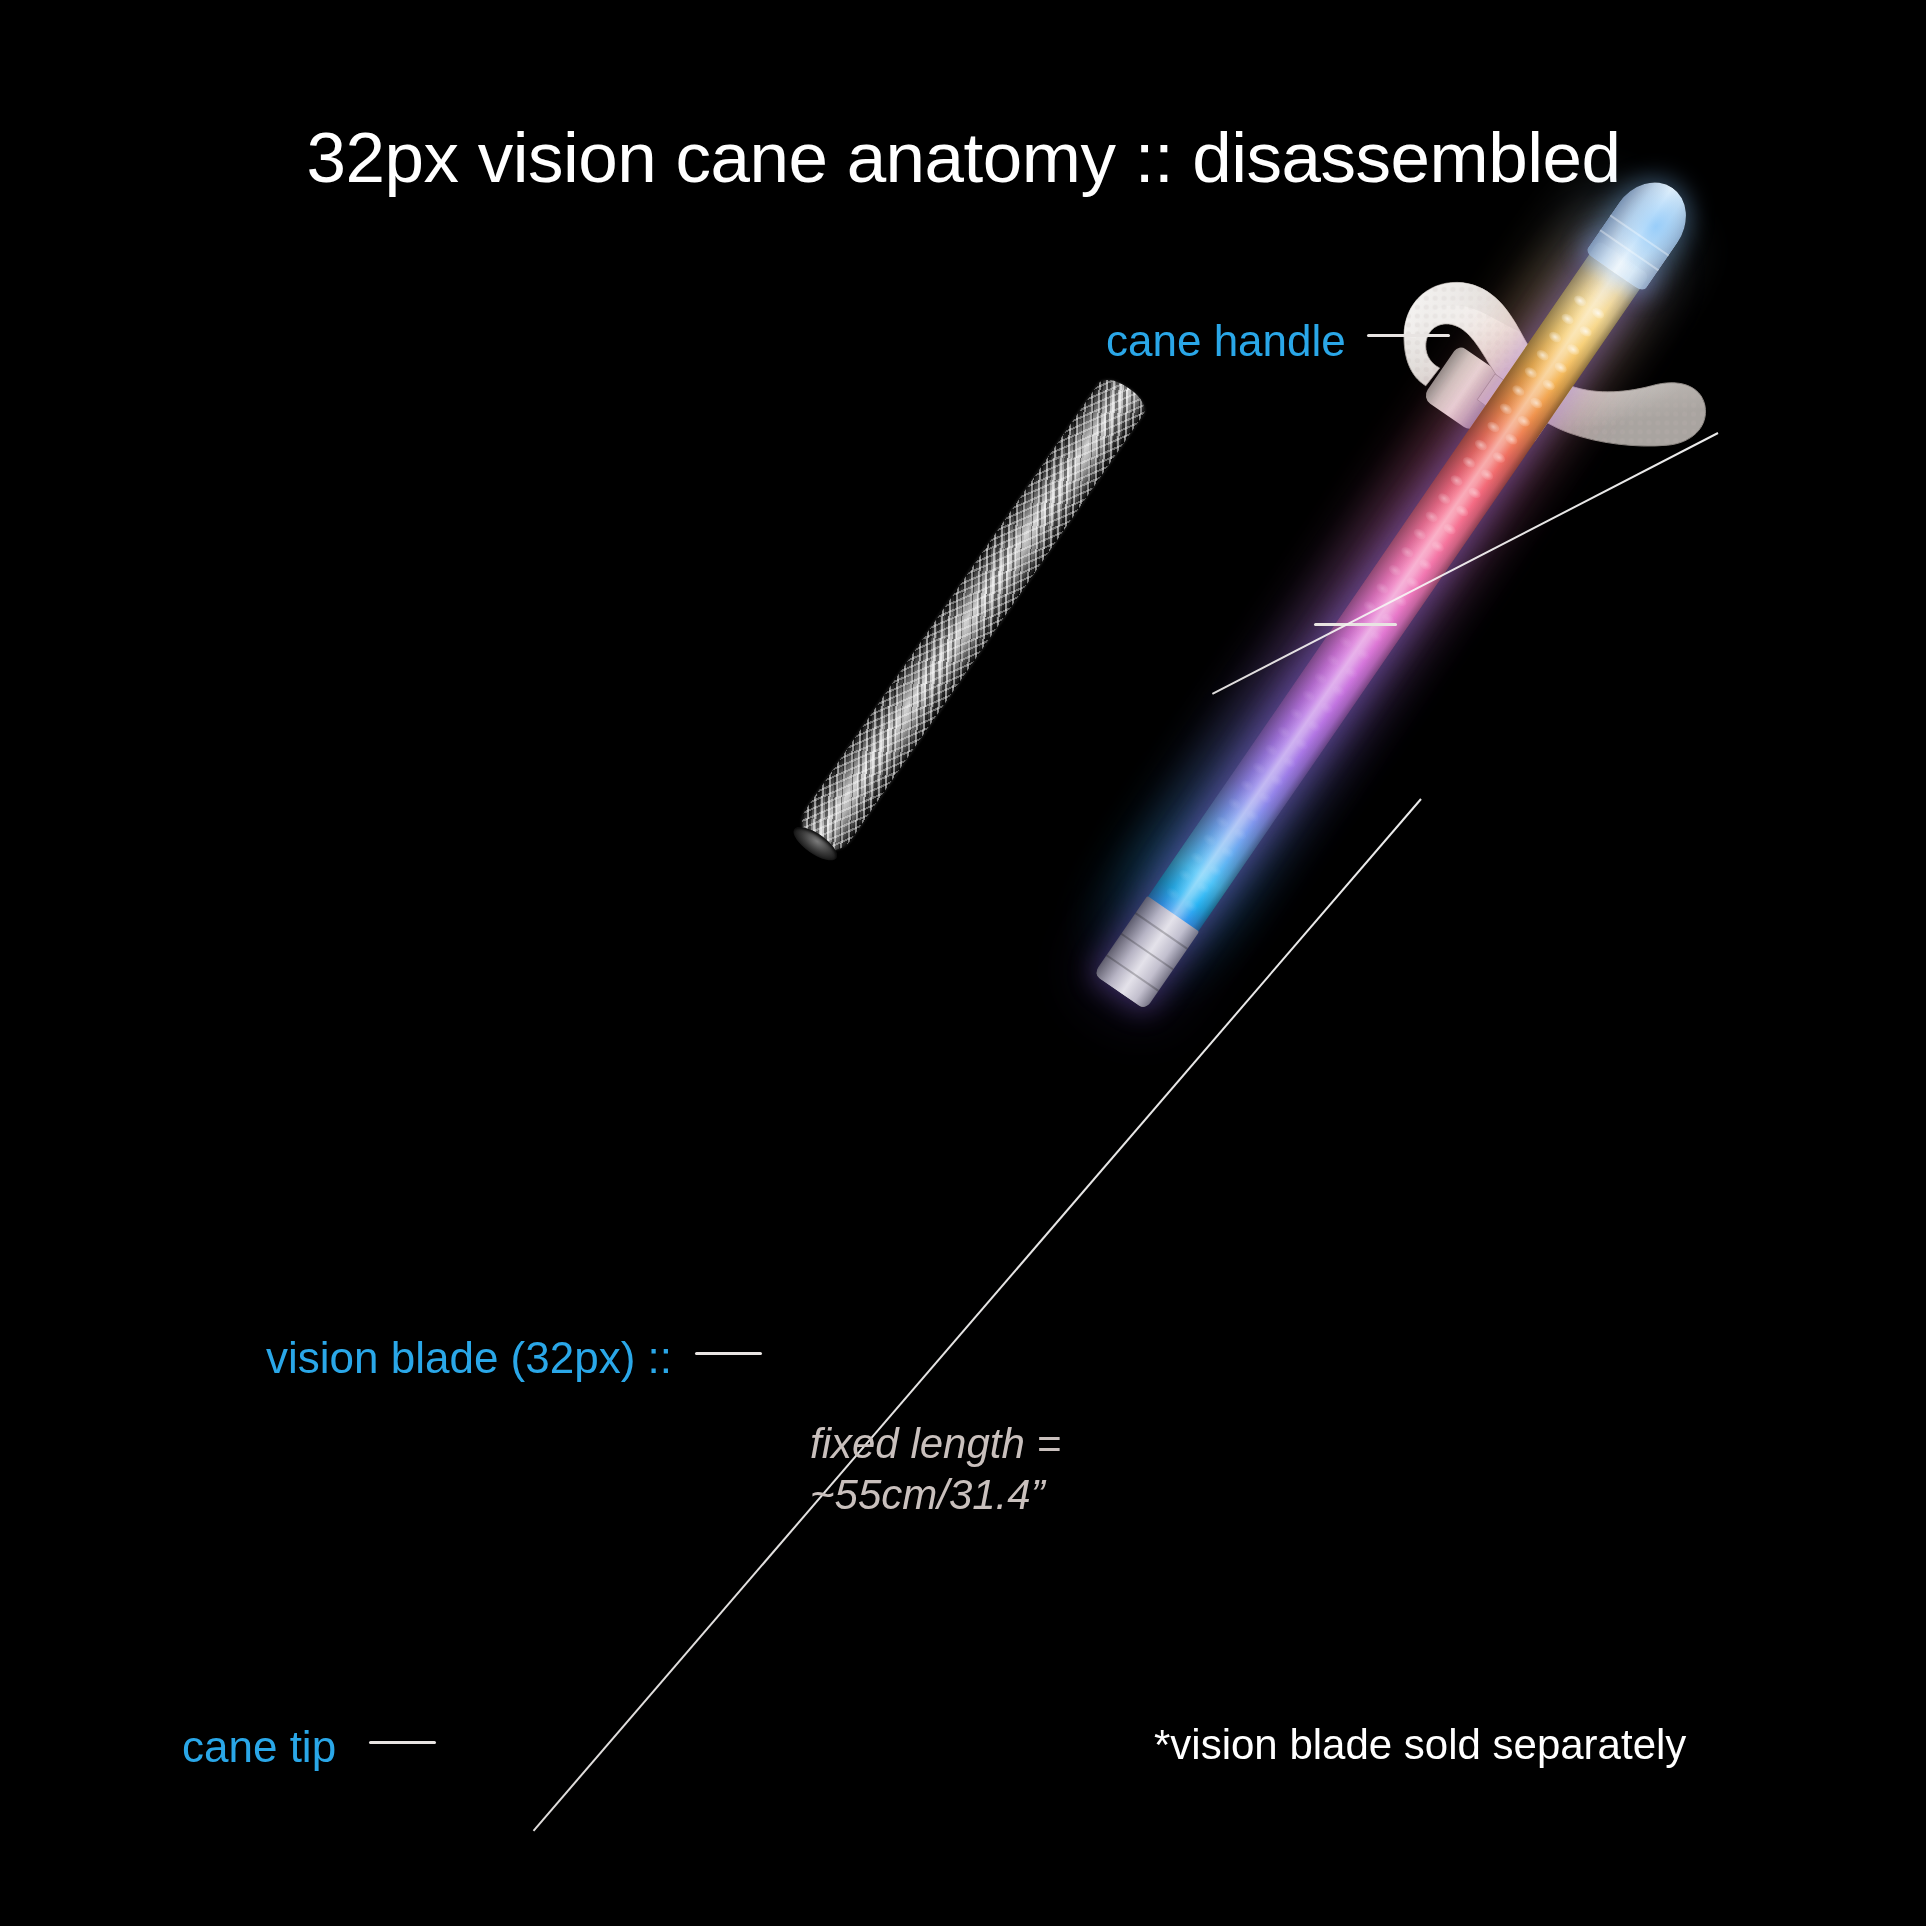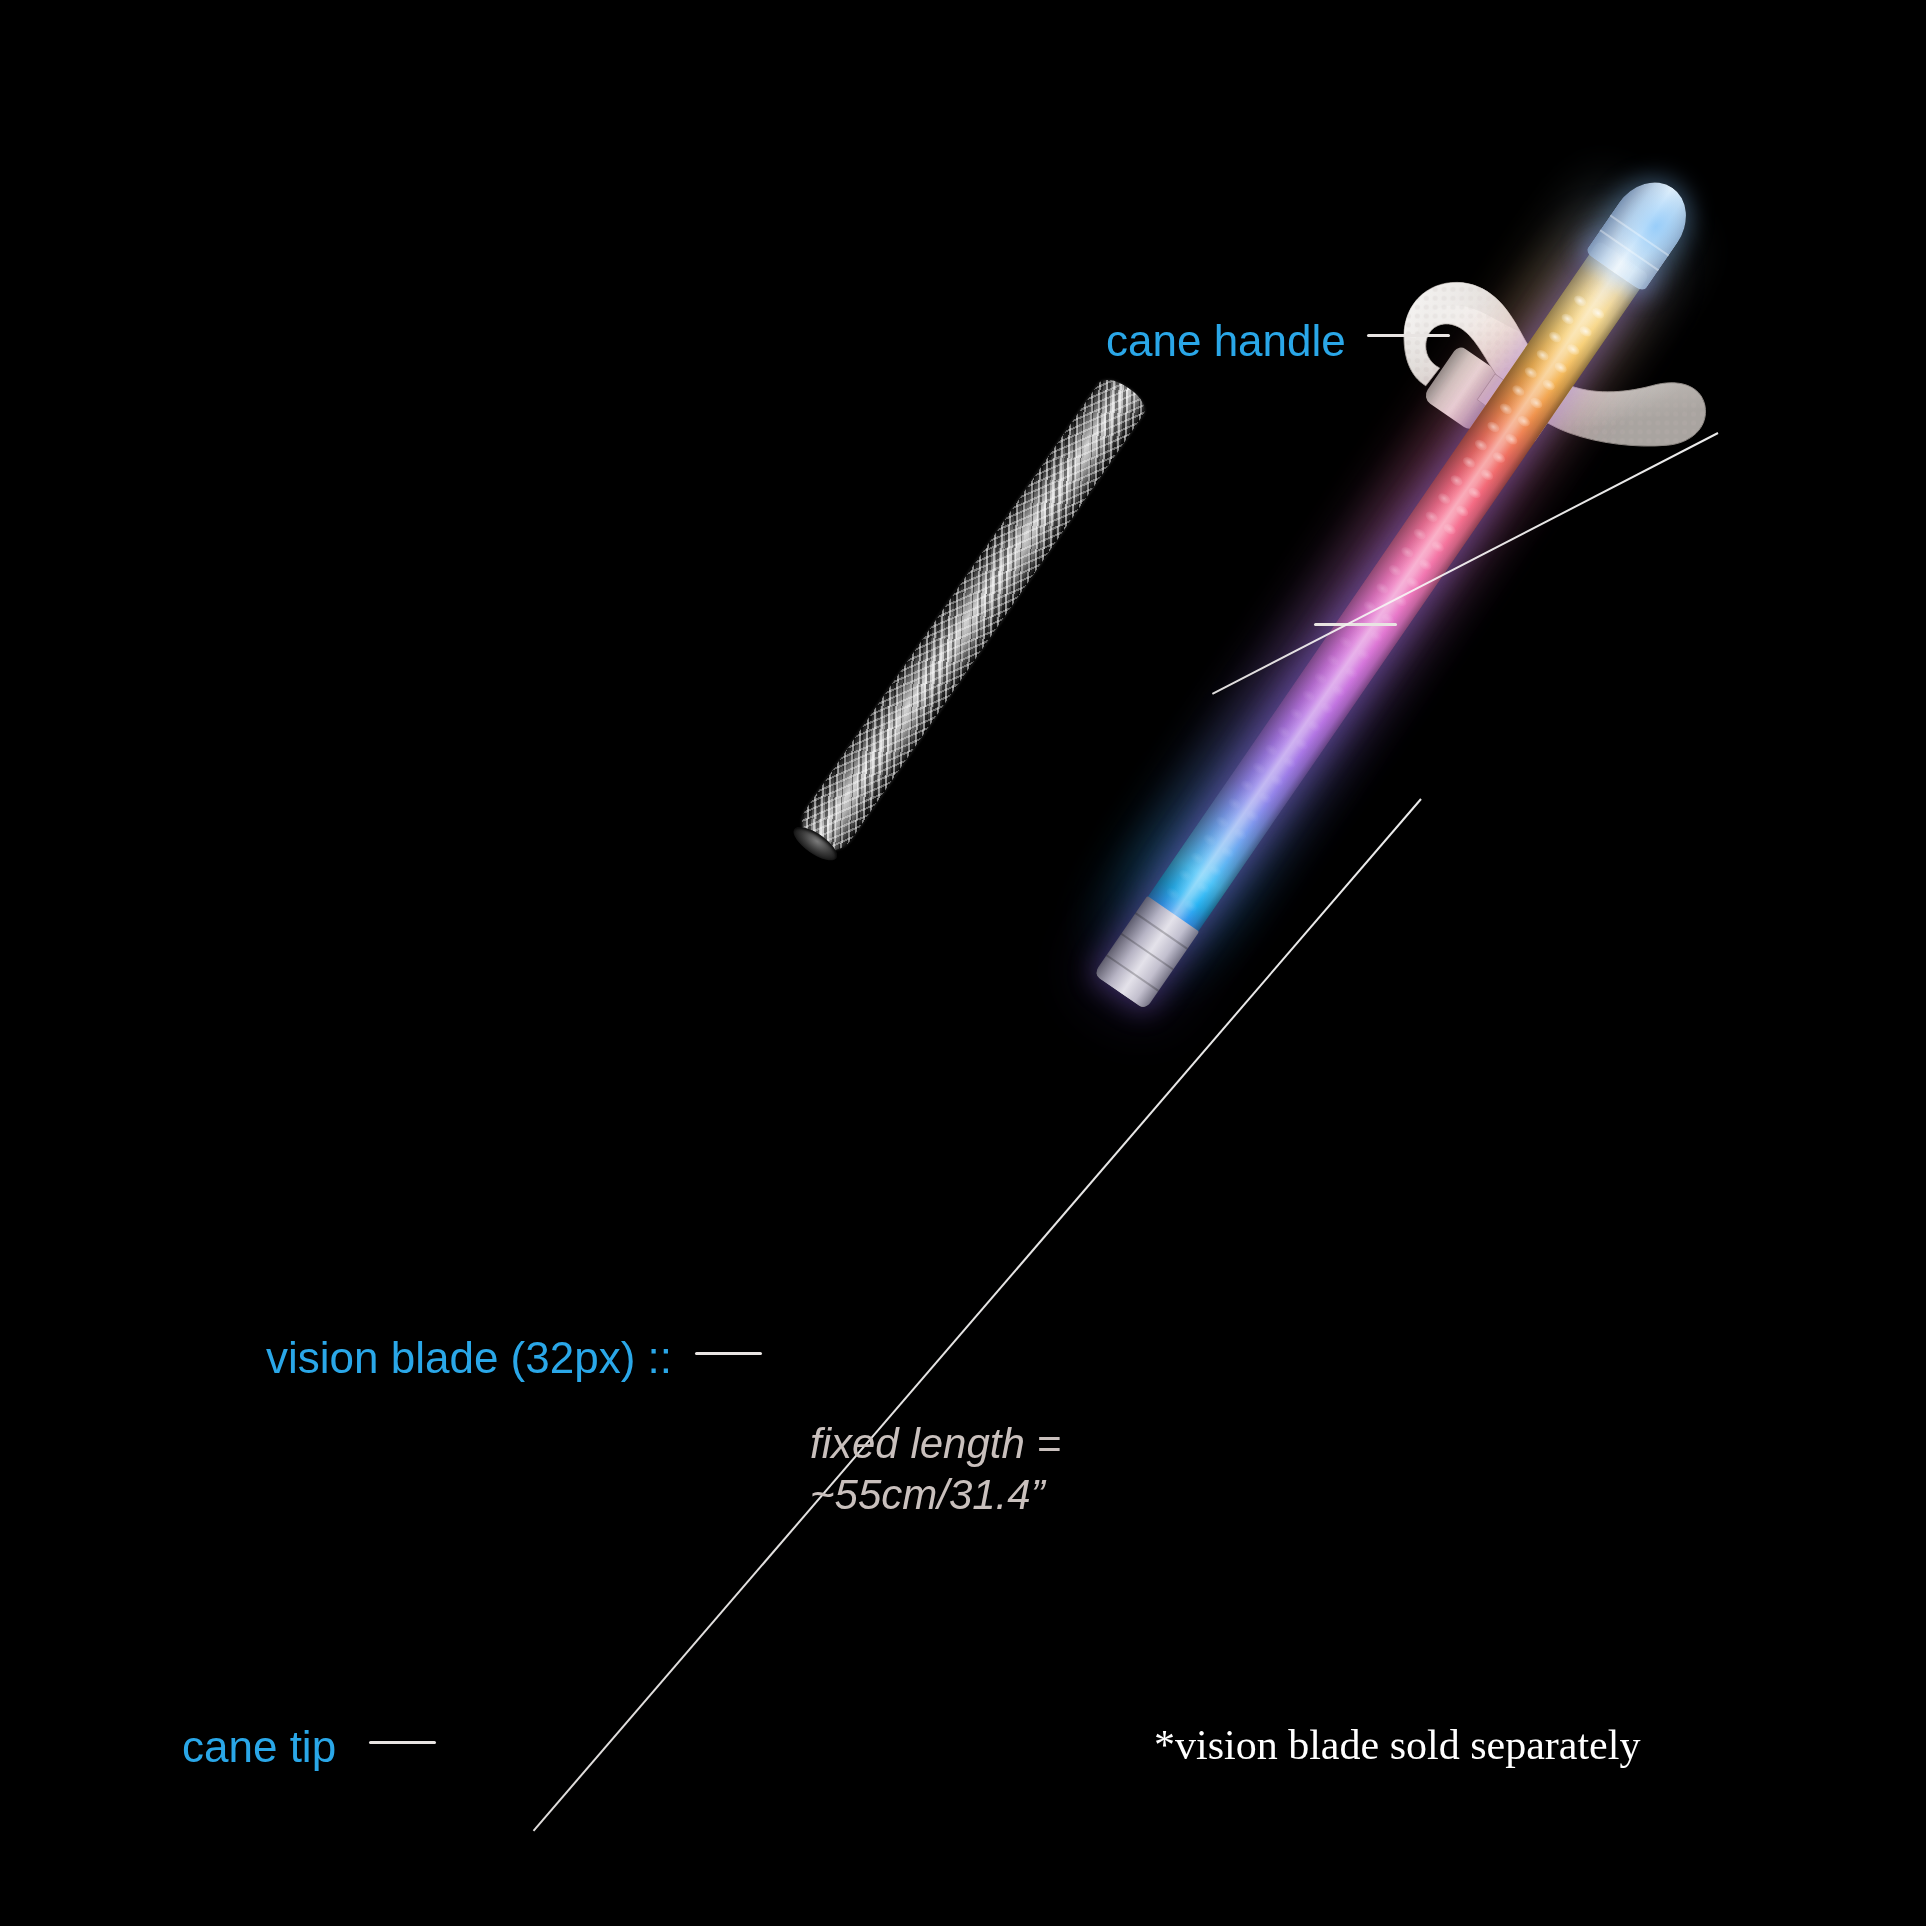--- a/index.html
+++ b/index.html
@@ -179,20 +179,21 @@
       rgba(166,120,230,.8) 36%, rgba(241,120,182,.8) 56%,
       rgba(244,105,126,.8) 68%, rgba(247,207,119,.8) 88%,
       rgba(160,210,250,.6) 100%);
   }
 </style>
 </head>
 <body>
 
 <div id="stage">
 
+  <div id="title">32px vision cane anatomy :: disassembled</div>
 
   <div class="shaft"></div>
   <div class="collar"></div>
 
   <div class="handle-wrap">
     <svg width="327" height="198" viewBox="0 0 330 200">
       <defs>
         <linearGradient id="hg" x1="0" y1="0" x2="0.35" y2="1">
           <stop offset="0%" stop-color="#efece9"></stop>
           <stop offset="35%" stop-color="#e0dbd7"></stop>
@@ -361,16 +362,16 @@
   <div class="leader" style="left:369px;top:1741px;width:67px;"></div>
 
   <div class="guide" style="left:1718px;top:432px;width:569px;transform:rotate(152.7deg);"></div>
 
   <div class="guide" style="left:1421px;top:798px;width:1361px;transform:rotate(130.7deg);"></div>
   <div class="dim" style="left:810px;top:1418px;font-style:italic;">
     <div>fixed length =</div>
     <div>~55cm/31.4”</div>
   </div>
 
-  <div class="foot" style="left:1154px;top:1721px;font-family:Liberation Serif, serif;">*vision blade sold separately</div>
+  <div class="foot" style="left:1154px;top:1721px;">*vision blade sold separately</div>
 
 </div>
 
 
 </body></html>

